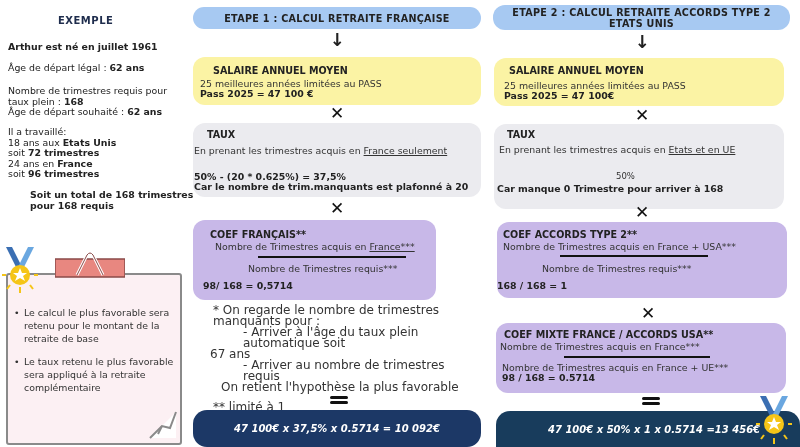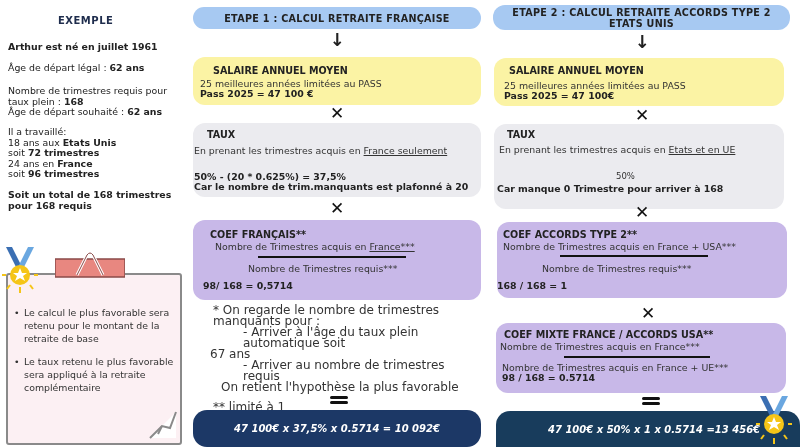--- a/index.html
+++ b/index.html
@@ -56,21 +56,21 @@
   <span>taux plein : </span><b>168</b><br>
   <span>Âge de départ souhaité : </span><b>62 ans</b>
 </div>
 <div class="abs left-text" style="top:127px;">
   <span>Il a travaillé:</span><br>
   <span>18 ans aux </span><b>Etats Unis</b><br>
   <span>soit </span><b>72 trimestres</b><br>
   <span>24 ans en </span><b>France</b><br>
   <span>soit </span><b>96 trimestres</b>
 </div>
-<div class="abs left-text" style="top:190px;">
+<div class="abs left-text" style="top:190px;margin-left:22px;">
   <b>Soit un total de 168 trimestres</b><br>
   <b>pour 168 requis</b>
 </div>
 
 <div class="abs note"></div>
 <svg class="abs note-corner" viewBox="0 0 30 30">
   <path d="M2 28 L28 2 L28 28 Z" fill="#ffffff"></path>
   <path d="M2 28 L14 16 L22 18 L28 2" fill="none" stroke="#8a8a8a" stroke-width="2"></path>
   <path d="M14 16 L10 24" fill="none" stroke="#8a8a8a" stroke-width="2"></path>
 </svg>
@@ -108,21 +108,21 @@
 <div class="abs box grey" style="left:193px;top:123px;width:288px;height:74px;">
   <div class="abs box-title" style="left:14px;top:6px;">TAUX</div>
   <div class="abs" style="left:1px;top:22px;white-space:nowrap;">
     <span>En prenant les trimestres acquis en </span><span class="u">France seulement</span>
   </div>
   <div class="abs bold" style="left:1px;top:48px;">50% - (20 * 0.625%) = 37,5%</div>
   <div class="abs bold" style="left:1px;top:58px;white-space:nowrap;">Car le nombre de trim.manquants est plafonné à 20</div>
 </div>
 <div class="abs times" style="left:327px;top:200px;">✕</div>
 
-<div class="abs box purple" style="left:193px;top:220px;width:288px;height:80px;">
+<div class="abs box purple" style="left:193px;top:220px;width:243px;height:80px;">
   <div class="abs box-title" style="left:17px;top:9px;">COEF FRANÇAIS**</div>
   <div class="abs" style="left:22px;top:21px;white-space:nowrap;">
     <span>Nombre de Trimestres acquis en </span><span class="u">France***</span>
   </div>
   <div class="abs fracline" style="left:65px;top:36px;width:148px;"></div>
   <div class="abs" style="left:55px;top:43px;">Nombre de Trimestres requis***</div>
   <div class="abs bold" style="left:10px;top:60px;">98/ 168 = 0,5714</div>
 </div>
 
 <div class="abs foot" style="left:213px;top:305px;width:270px;">

